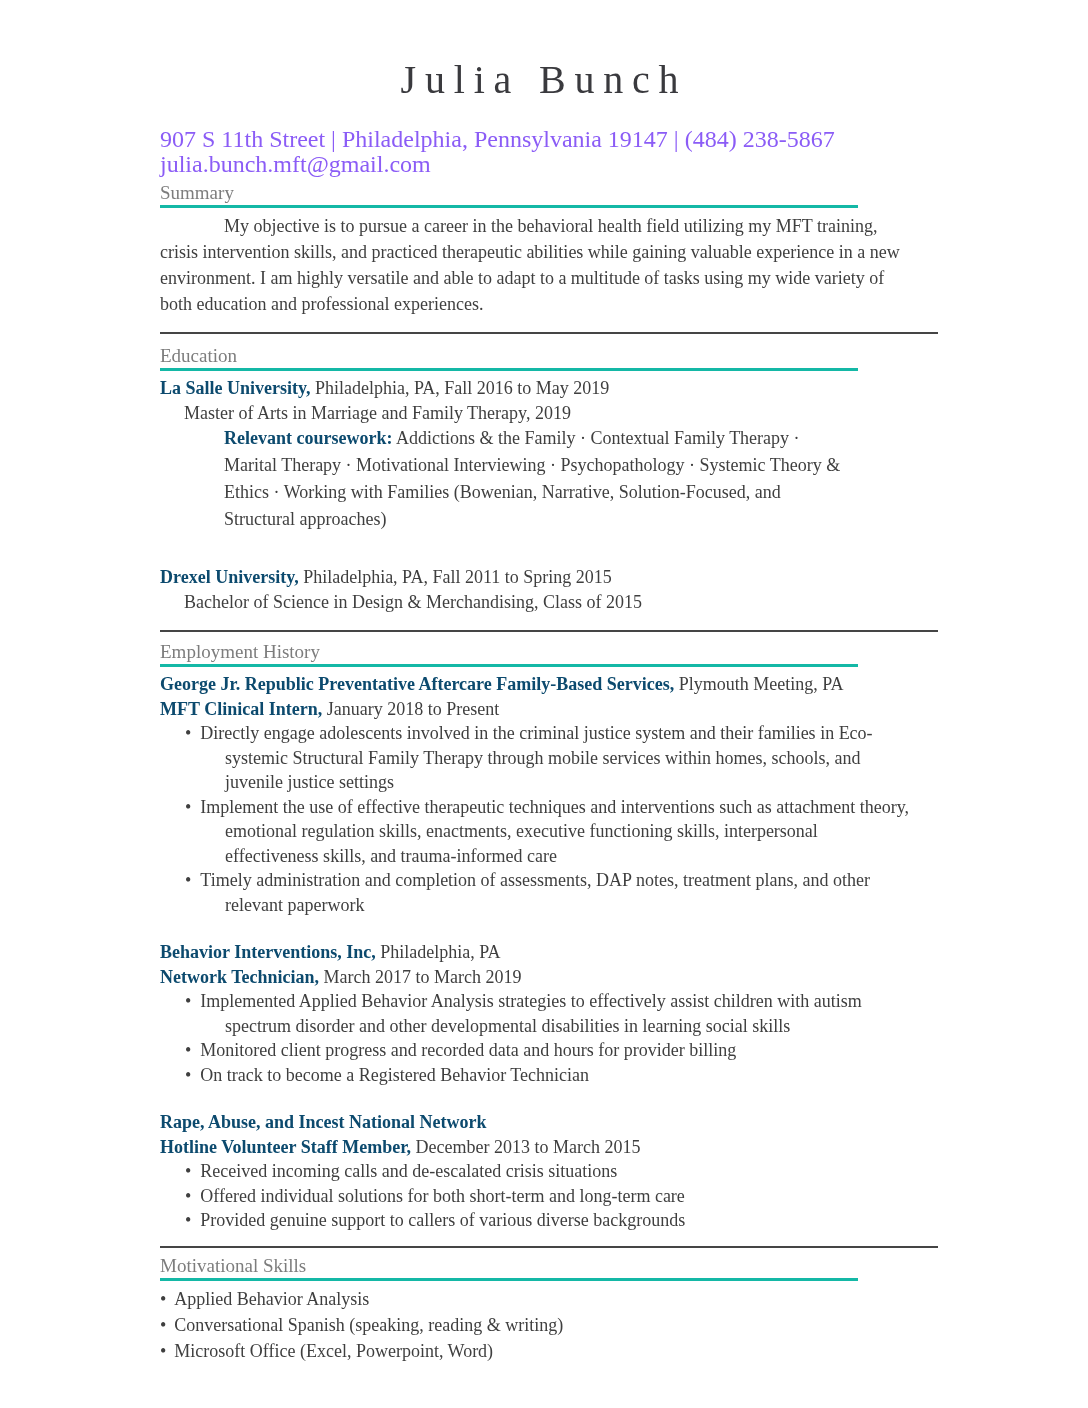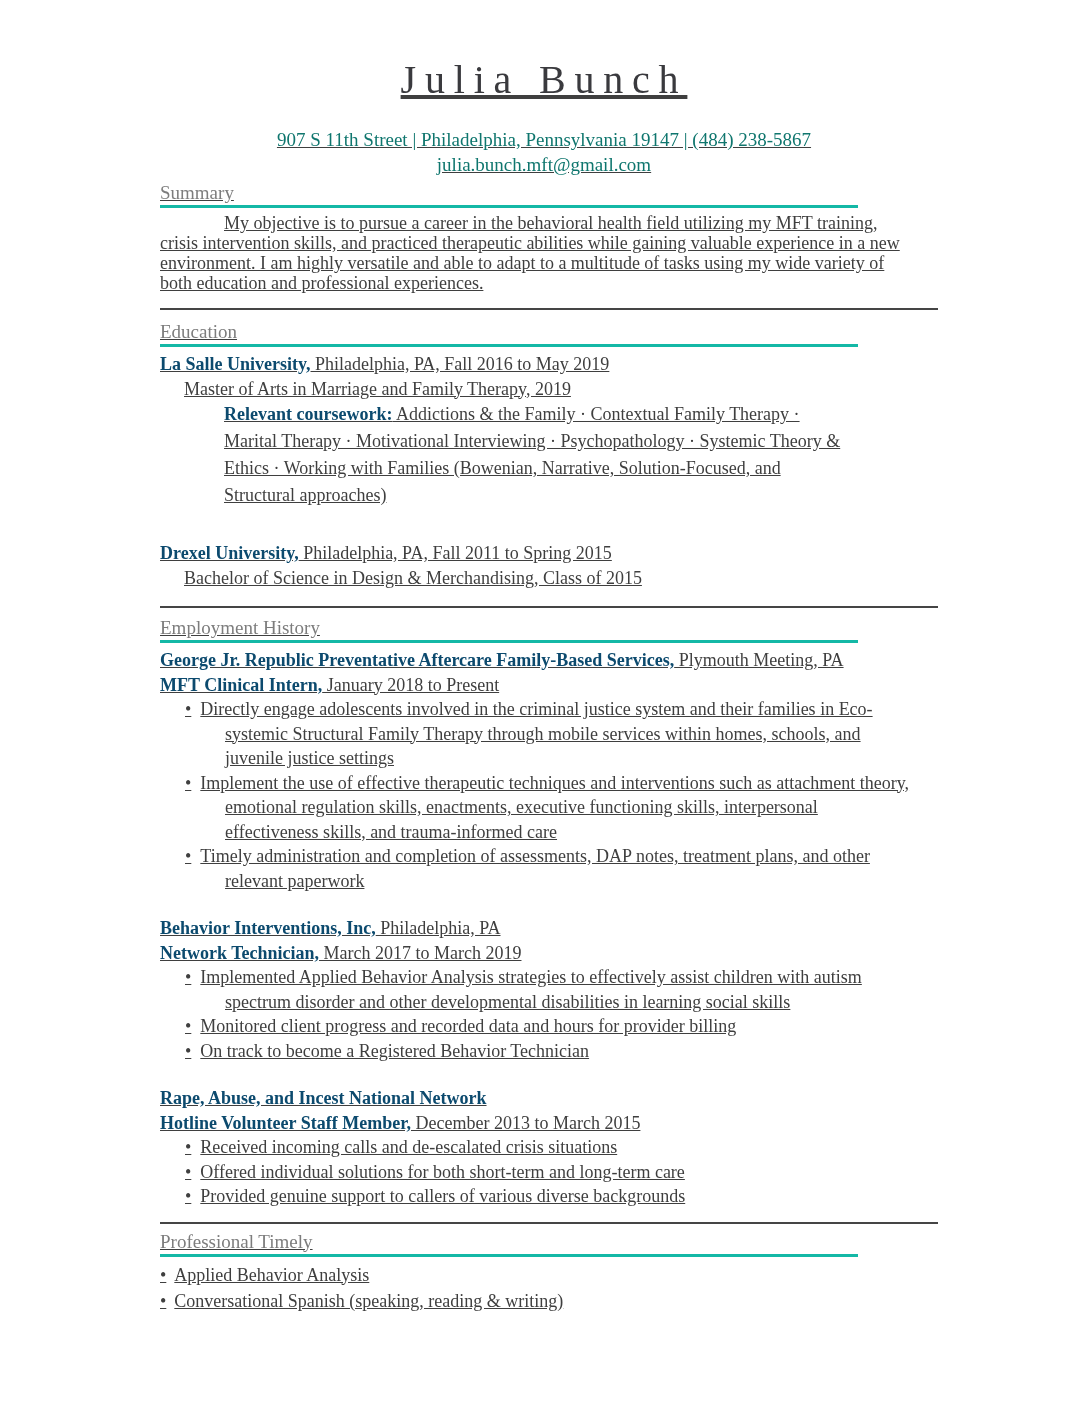--- a/index.html
+++ b/index.html
@@ -3,46 +3,46 @@
 <meta charset="utf-8">
 <style>
   * { margin: 0; padding: 0; box-sizing: border-box; }
   html, body { background: #ffffff; }
   body {
     width: 1088px; height: 1408px;
     font-family: "Liberation Serif", "DejaVu Serif", serif;
     color: #3f3f3f;
     overflow: hidden;
   }
-  .page { padding: 56px 0 0 160px; width: 1088px; text-decoration: underline; }
+  .page { padding: 56px 0 0 160px; width: 1088px; }
 
   .doc-title {
     width: 768px;
     text-align: center;
     font-size: 40px;
     font-weight: 400;
     letter-spacing: 0.22em;
     color: #3a3a3e;
     margin-bottom: 24px;
   }
-  .contact { width: 768px; text-align: center; font-size: 19px; line-height: 25px; color: #0f766e; }
+  .contact { width: 768px; text-align: left; font-size: 24px; line-height: 25px; color: #8b5cf6; }
 
   .section-heading {
     display: block;
     width: 698px;
     font-size: 19px;
     font-weight: 400;
     color: #7d7d7d;
     border-bottom: 3px solid #14b8a6;
     padding-bottom: 1px;
     margin-bottom: 5px;
   }
   .mt-heading { margin-top: 5px; }
 
-  .body-text { font-size: 18px; line-height: 20px; color: #3f3f3f; width: 750px; }
+  .body-text { font-size: 18px; line-height: 26px; color: #3f3f3f; width: 750px; }
   .summary-par { text-indent: 64px; }
 
   .rule { width: 778px; border-top: 2px solid #454545; height: 0; }
   .rule-a { margin: 15px 0 11px 0; }
   .rule-b { margin: 16px 0 9px 0; }
   .rule-c { margin: 13px 0 7px 0; }
 
   .line { font-size: 18px; line-height: 24.5px; width: 770px; }
   .bold { font-weight: bold; color: #0c4a6e; }
   .indent-sm { padding-left: 24px; }
@@ -122,20 +122,21 @@
       <div class="line"><span class="bold">Hotline Volunteer Staff Member,</span><span> December 2013 to March 2015</span></div>
       <div class="bullet"><span class="bchar">•</span><span>Received incoming calls and de-escalated crisis situations</span></div>
       <div class="bullet"><span class="bchar">•</span><span>Offered individual solutions for both short-term and long-term care</span></div>
       <div class="bullet"><span class="bchar">•</span><span>Provided genuine support to callers of various diverse backgrounds</span></div>
     </div>
   </section>
 
   <div class="rule rule-c"></div>
 
   <section>
-    <div class="section-heading">Professional Timely</div>
+    <div class="section-heading">Motivational Skills</div>
     <div class="skills-list">
       <div class="skill"><span class="bchar">•</span><span>Applied Behavior Analysis</span></div>
       <div class="skill"><span class="bchar">•</span><span>Conversational Spanish (speaking, reading &amp; writing)</span></div>
+      <div class="skill"><span class="bchar">•</span><span>Microsoft Office (Excel, Powerpoint, Word)</span></div>
     </div>
   </section>
 
 </div>
 
 </body></html>

